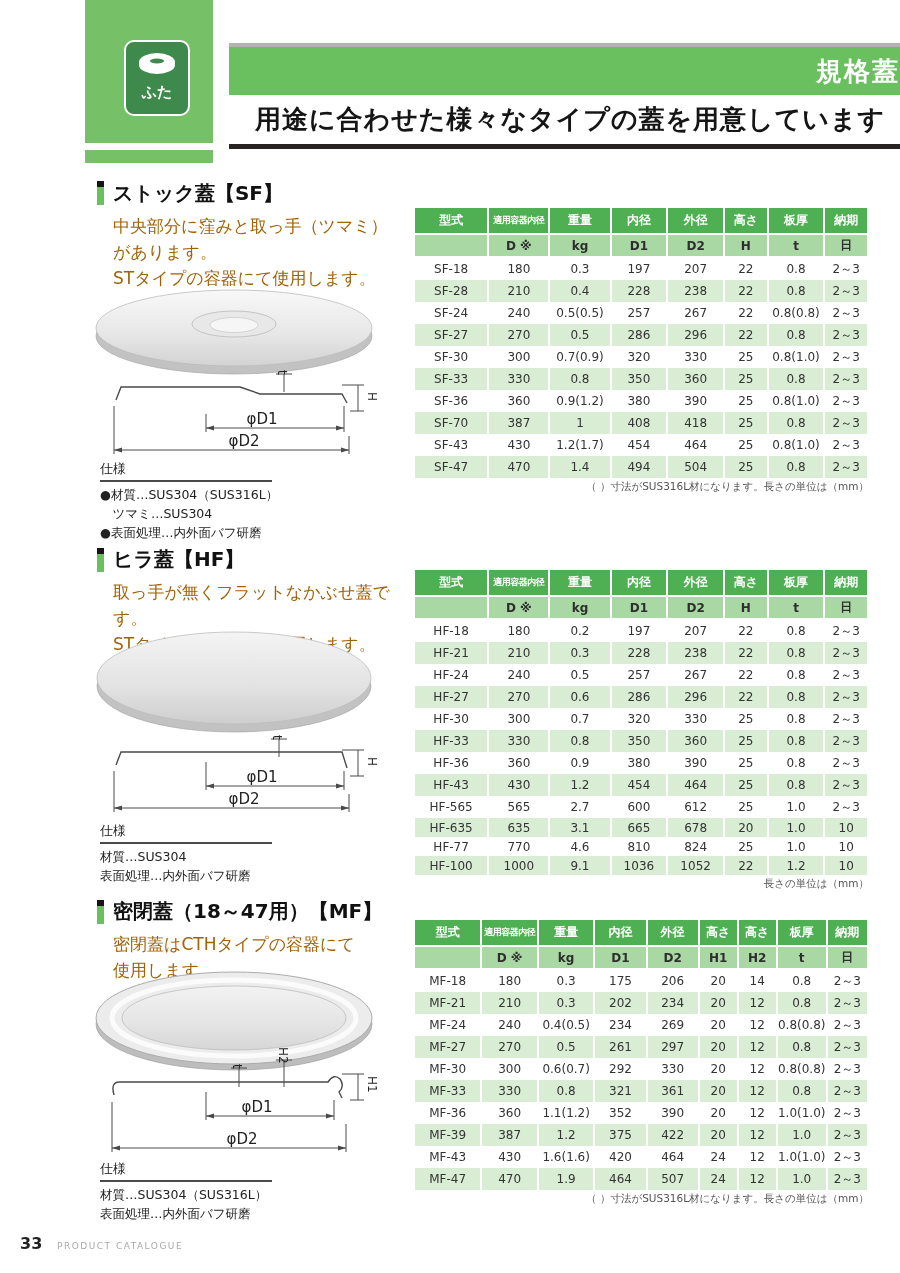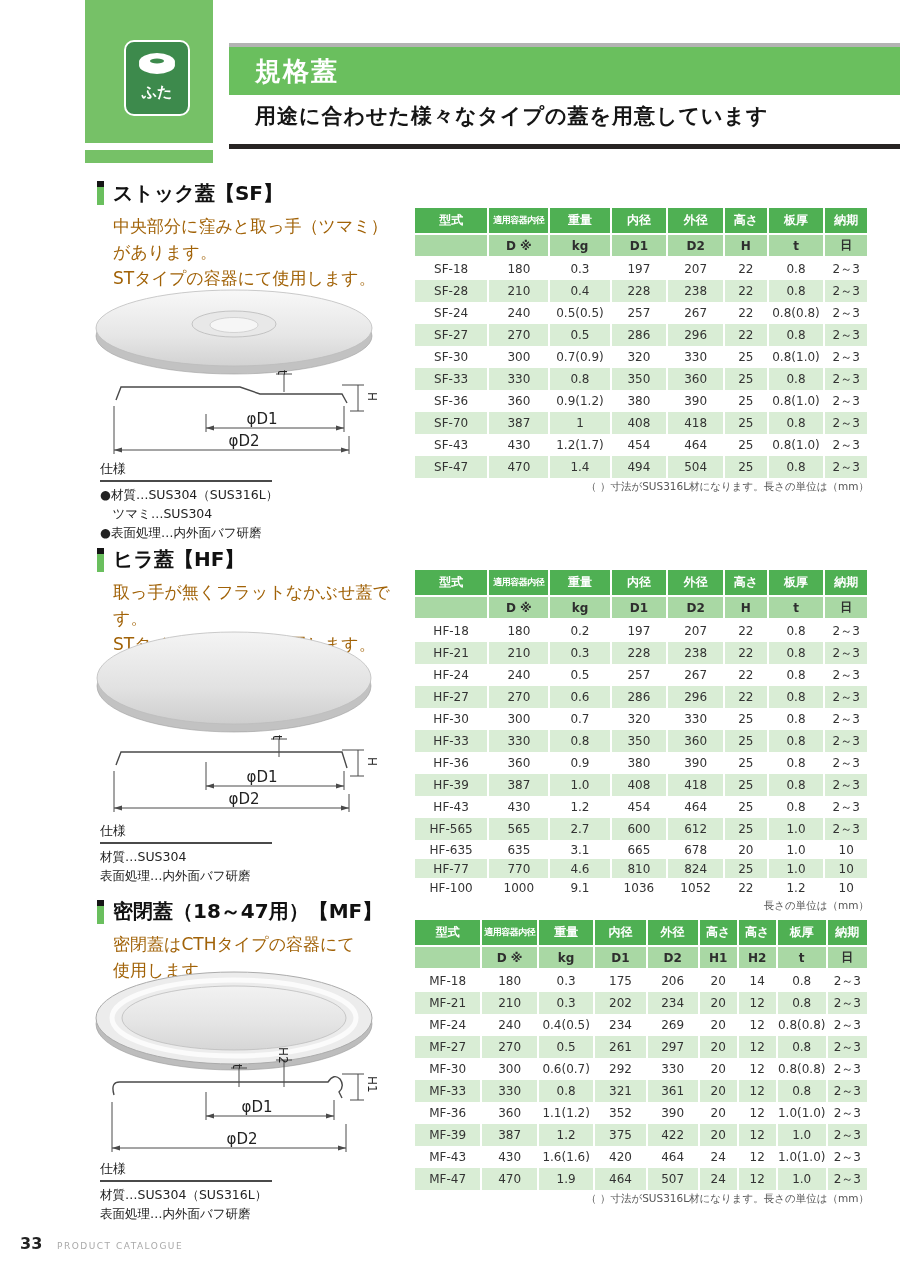--- a/index.html
+++ b/index.html
@@ -8,22 +8,22 @@
   .abs{position:absolute;}
 
   
   .side-green{left:85px;top:0;width:128px;height:143px;background:#76c167;}
   .side-strip{left:85px;top:150px;width:128px;height:13px;background:#76c167;}
   .badge{left:124px;top:40px;width:66px;height:76px;background:#3d8a4c;border:2px solid #fff;
          border-radius:10px;box-sizing:border-box;text-align:center;}
   .badge-label{color:#fff;font-weight:bold;font-size:15px;margin-top:2px;}
   .top-gray{left:229px;top:43px;width:671px;height:4px;background:#b3b3b3;}
   .band{left:229px;top:47px;width:671px;height:48px;background:#6abf5e;}
-  .band-title{color:#fff;font-size:26px;font-weight:bold;line-height:48px;padding-left:26px;letter-spacing:2px;}
-  .subtitle{left:255px;top:102px;font-size:21px;font-weight:bold;color:#151515;letter-spacing:1px;}
+  .band-title{color:#fff;font-size:26px;font-weight:bold;line-height:48px;padding-left:26px;letter-spacing:2px;text-align:right;}
+  .subtitle{left:255px;top:102px;font-size:26px;font-weight:bold;color:#151515;letter-spacing:1px;}
   .black-line{left:229px;top:144px;width:671px;height:5px;background:#272322;}
 
   
   .marker{width:7px;height:24px;background:linear-gradient(180deg,#151515 0 25%,#6abf5e 25%);}
   .sec-title{font-size:20px;font-weight:bold;color:#111;line-height:26px;}
   .sec-desc{font-size:17px;line-height:26px;color:#a16207;white-space:pre-line;width:310px;}
   .spec{width:190px;}
   .spec-h{font-size:13px;color:#222;border-bottom:2px solid #4a4a4a;width:172px;padding-bottom:2px;margin-bottom:3px;}
   .spec-lines{font-size:12.5px;line-height:19px;color:#222;white-space:pre-line;}
 
@@ -409,30 +409,20 @@
             <td>25</td>
             <td>0.8</td>
             <td>2～3</td>
           </tr>
           <tr>
             <td>HF-36</td>
             <td>360</td>
             <td>0.9</td>
             <td>380</td>
             <td>390</td>
-            <td>25</td>
-            <td>0.8</td>
-            <td>2～3</td>
-          </tr>
-          <tr>
-            <td>HF-39</td>
-            <td>387</td>
-            <td>1.0</td>
-            <td>408</td>
-            <td>418</td>
             <td>25</td>
             <td>0.8</td>
             <td>2～3</td>
           </tr>
           <tr>
             <td>HF-43</td>
             <td>430</td>
             <td>1.2</td>
             <td>454</td>
             <td>464</td>

